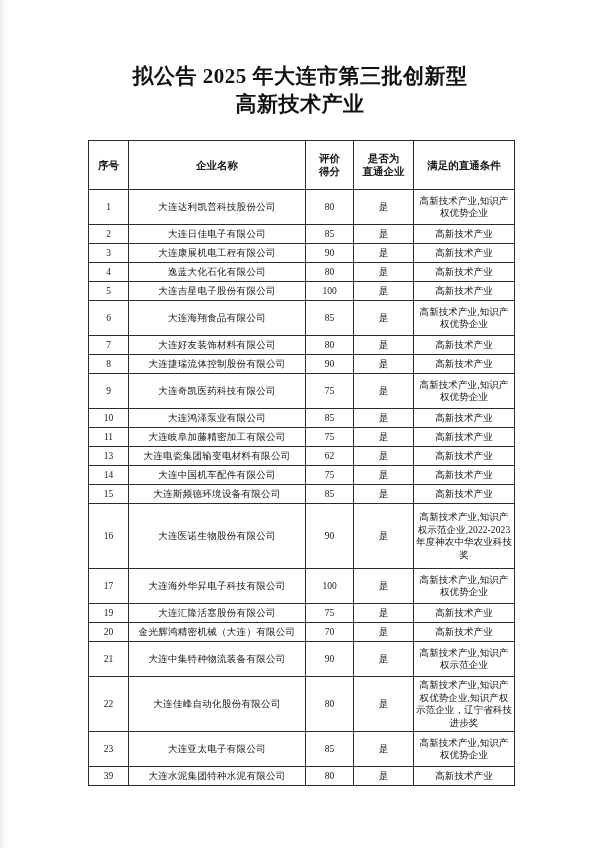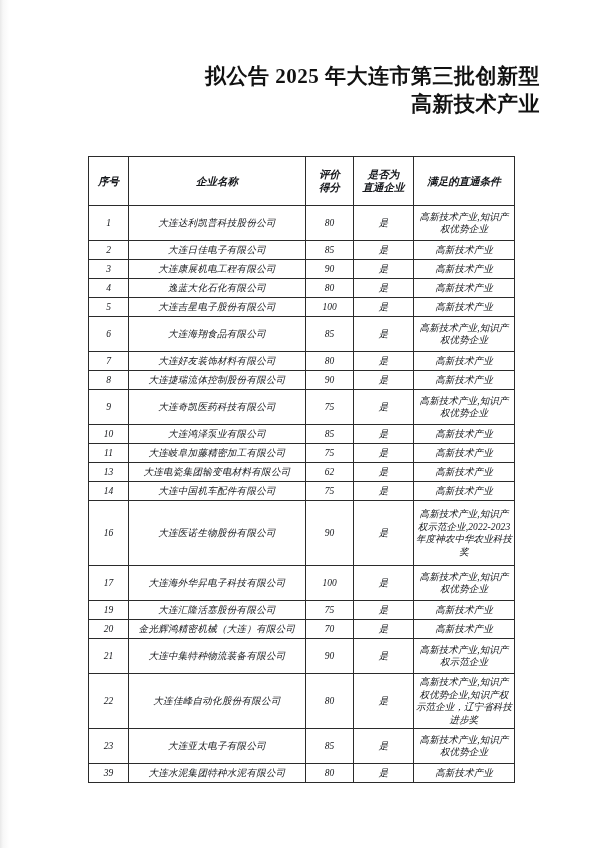--- a/index.html
+++ b/index.html
@@ -19,36 +19,35 @@
     inset: 0;
     background: #fefefe;
     background-image: linear-gradient(to right,
         #e9e9e9 0px, #f7f7f7 3px, #ffffff 9px, #ffffff 100%);
   }
   .doc-title {
     position: absolute;
     top: 62px;
     left: 60px;
     width: 480px;
-    text-align: right;
+    text-align: center;
     font-size: 21px;
     font-weight: bold;
     line-height: 28px;
     letter-spacing: 0.5px;
     color: #111111;
     font-family: "Liberation Serif", "DejaVu Serif", serif;
   }
   .doc-title .line { display: block; }
 
   .table-wrap {
     position: absolute;
-    top: 156px;
+    top: 140px;
     left: 88px;
     width: 426px;
-    font-style: italic;
   }
   table.listing {
     border-collapse: collapse;
     width: 100%;
     table-layout: fixed;
     color: #14161a;
   }
   table.listing td, table.listing th {
     border: 1px solid #2b2b2b;
     padding: 1px 2px;
@@ -206,20 +205,27 @@
             <td class="cell-direct">是</td>
             <td class="cell-cond">高新技术产业</td>
           </tr>
           <tr class="r-std">
             <td class="cell-seq">14</td>
             <td class="cell-name">大连中国机车配件有限公司</td>
             <td class="cell-score">75</td>
             <td class="cell-direct">是</td>
             <td class="cell-cond">高新技术产业</td>
           </tr>
+          <tr class="r-std">
+            <td class="cell-seq">15</td>
+            <td class="cell-name">大连斯频德环境设备有限公司</td>
+            <td class="cell-score">85</td>
+            <td class="cell-direct">是</td>
+            <td class="cell-cond">高新技术产业</td>
+          </tr>
           <tr class="r-xtall">
             <td class="cell-seq">16</td>
             <td class="cell-name">大连医诺生物股份有限公司</td>
             <td class="cell-score">90</td>
             <td class="cell-direct">是</td>
             <td class="cell-cond">高新技术产业,知识产权示范企业,2022-2023 年度神农中华农业科技奖</td>
           </tr>
           <tr class="r-tall">
             <td class="cell-seq">17</td>
             <td class="cell-name">大连海外华昇电子科技有限公司</td>

